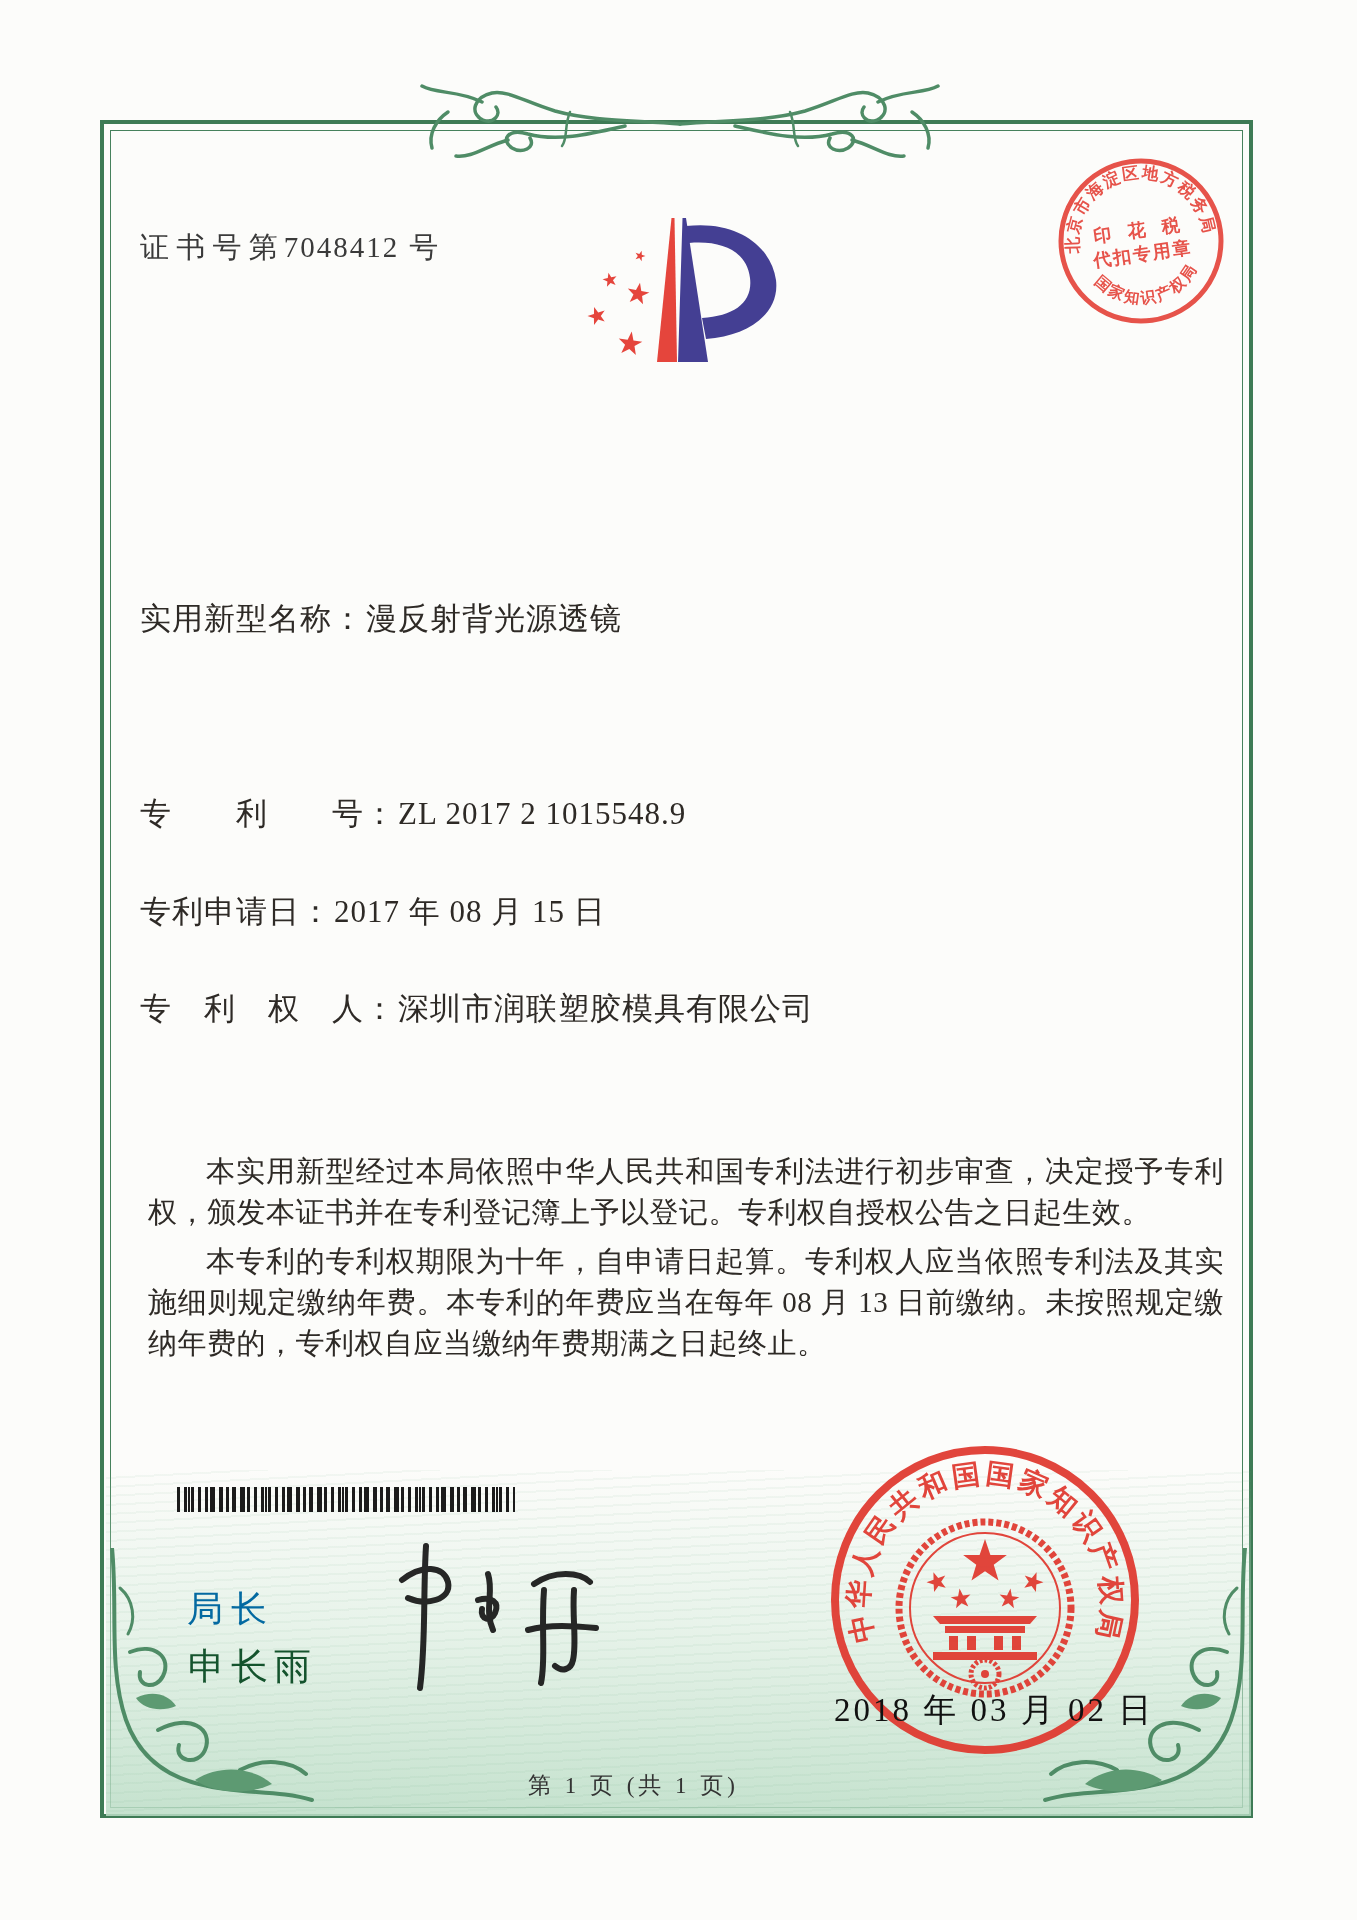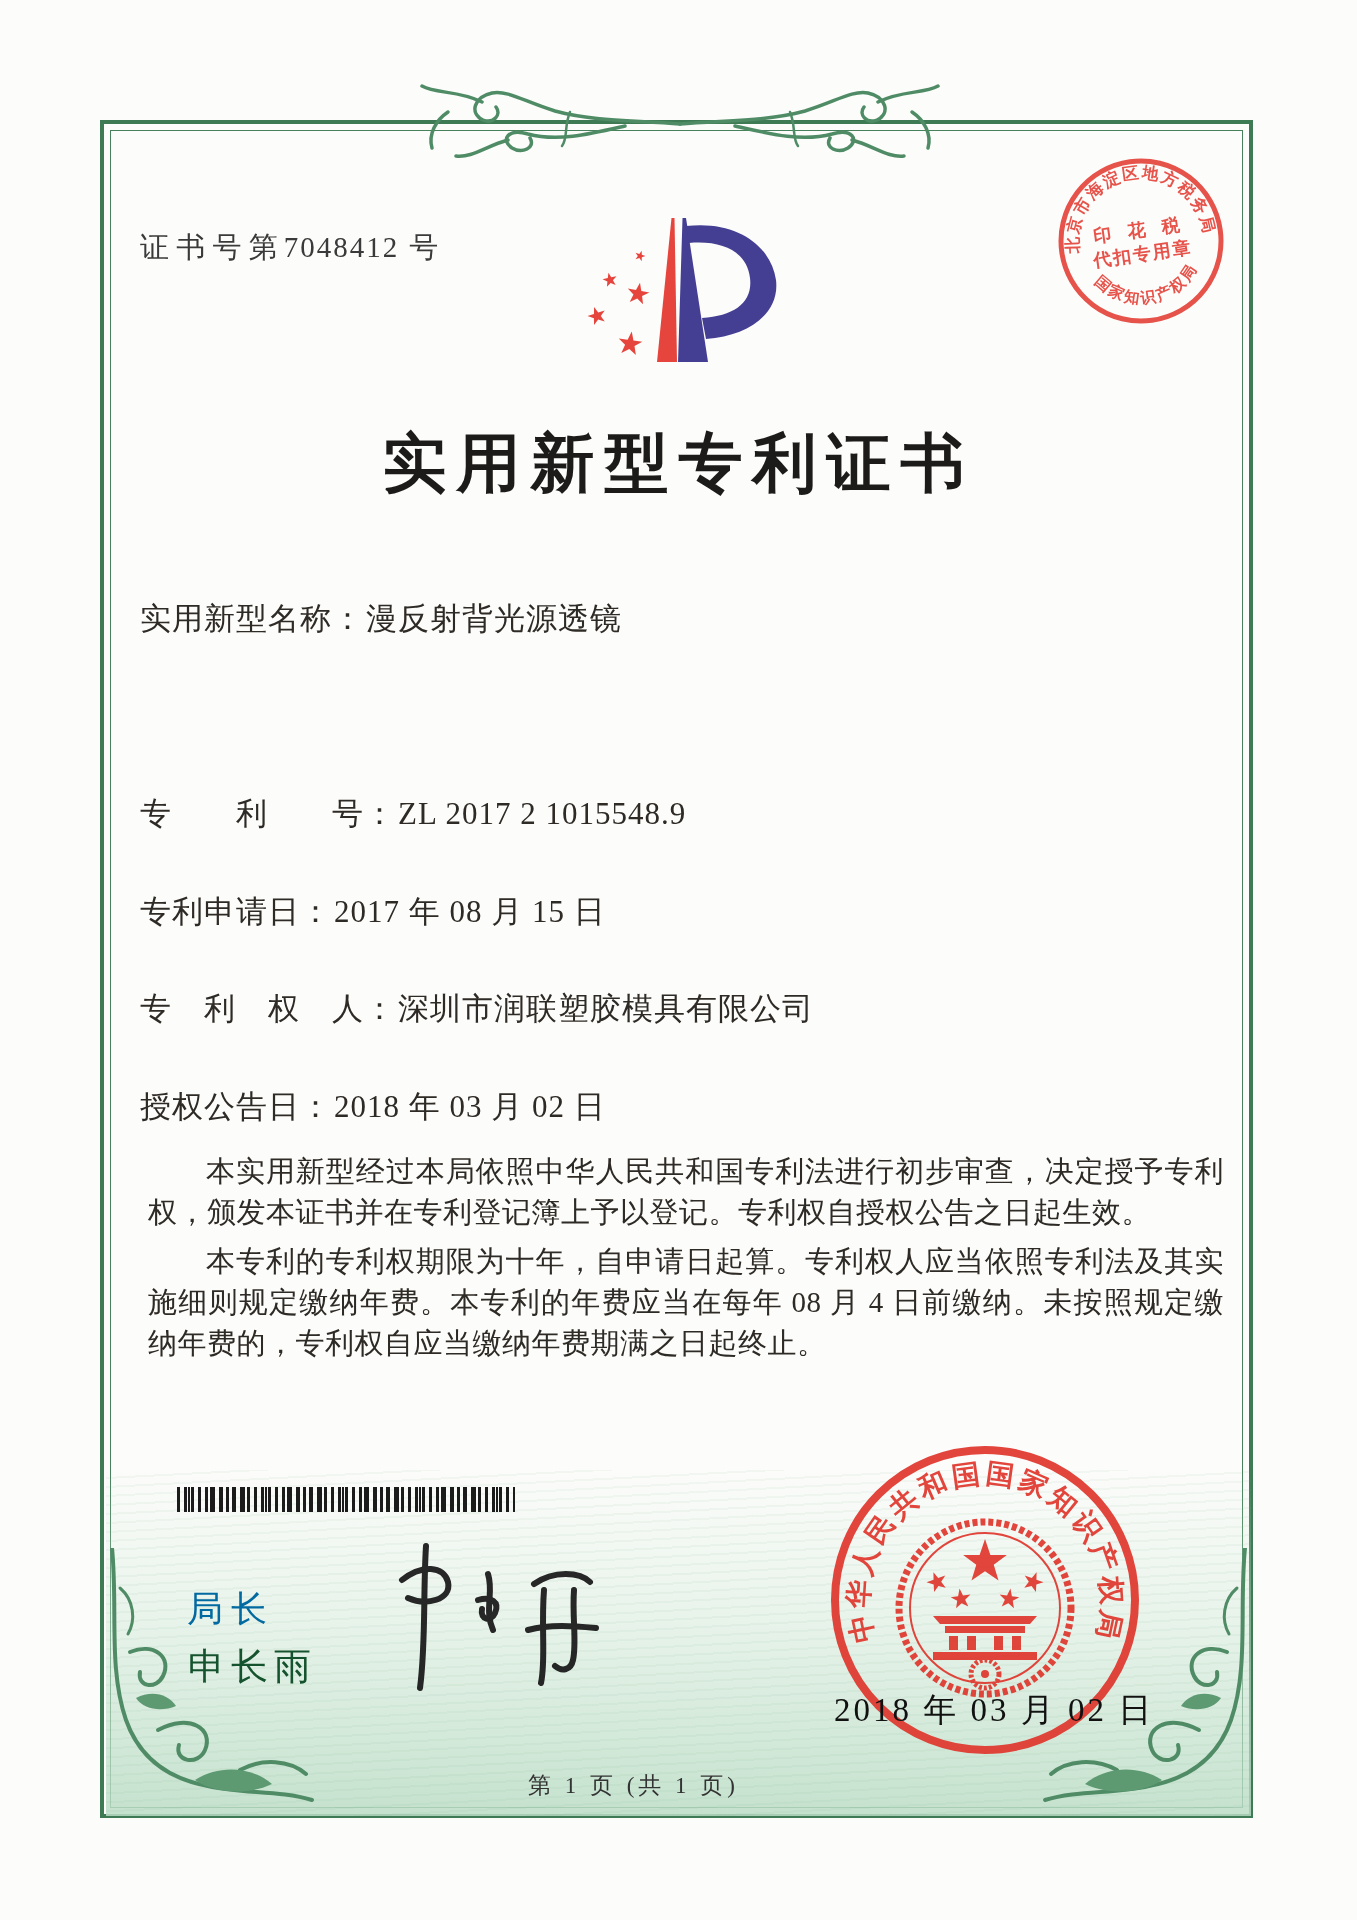--- a/index.html
+++ b/index.html
@@ -133,41 +133,37 @@
     <text font-size="16.5" font-weight="bold" fill="#e5453c" letter-spacing="2">
       <textPath href="#taxTop" startOffset="50%" text-anchor="middle">北京市海淀区地方税务局</textPath>
     </text>
     <text x="89" y="84" font-size="18" font-weight="bold" fill="#e5453c" text-anchor="middle" letter-spacing="6">印 花 税</text>
     <text x="89" y="108" font-size="18" font-weight="bold" fill="#e5453c" text-anchor="middle" letter-spacing="2">代扣专用章</text>
     <text font-size="15.5" font-weight="bold" fill="#e5453c" letter-spacing="2">
       <textPath href="#taxBot" startOffset="50%" text-anchor="middle">国家知识产权局</textPath>
     </text>
   </svg>
 
-  <div class="title">实用新型专利证书</div>
 
   <div class="field" style="top:598px;">
     <span>实用新型名称：</span><span class="val">漫反射背光源透镜</span>
   </div>
   <div class="field" style="top:793px;">
     <span>专　　利　　号：</span><span class="val">ZL 2017 2 1015548.9</span>
   </div>
   <div class="field" style="top:891px;">
     <span>专利申请日：</span><span class="val">2017 年 08 月 15 日</span>
   </div>
   <div class="field" style="top:988px;">
     <span>专　利　权　人：</span><span class="val">深圳市润联塑胶模具有限公司</span>
   </div>
-  <div class="field" style="top:1086px;">
-    <span>授权公告日：</span><span class="val">2018 年 03 月 02 日</span>
-  </div>
 
   <div class="body-text">
     <p>本实用新型经过本局依照中华人民共和国专利法进行初步审查，决定授予专利权，颁发本证书并在专利登记簿上予以登记。专利权自授权公告之日起生效。</p>
-    <p>本专利的专利权期限为十年，自申请日起算。专利权人应当依照专利法及其实施细则规定缴纳年费。本专利的年费应当在每年 08 月 4 日前缴纳。未按照规定缴纳年费的，专利权自应当缴纳年费期满之日起终止。</p>
+    <p>本专利的专利权期限为十年，自申请日起算。专利权人应当依照专利法及其实施细则规定缴纳年费。本专利的年费应当在每年 08 月 13 日前缴纳。未按照规定缴纳年费的，专利权自应当缴纳年费期满之日起终止。</p>
   </div>
 
   <div class="barcode"></div>
 
   <div class="director-label">局长</div>
   <div class="director-name">申长雨</div>
 
   <svg class="signature" width="210" height="165" viewBox="0 0 210 165">
     <g fill="none" stroke="#161616" stroke-width="6" stroke-linecap="round" opacity="0.92">
       <path d="M34 8 C 31 55 34 105 28 150"></path>

